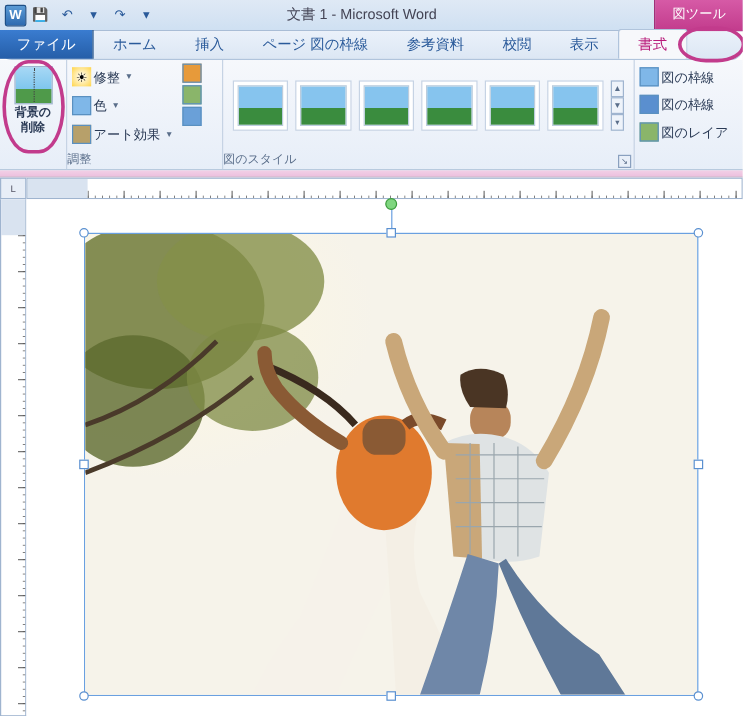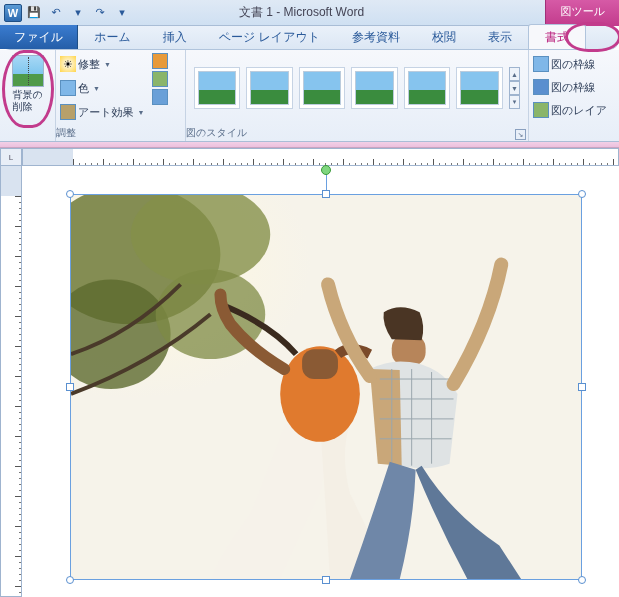--- a/index.html
+++ b/index.html
@@ -22,21 +22,21 @@
 
   
   .ribbon { height:92px; background: linear-gradient(#f6f8fc,#e7eef8); border-bottom:1px solid #a9bdd6; display:flex; }
   .group { border-right:1px solid #c6d3e4; display:flex; flex-direction:column; }
   .group-content { flex:1; display:flex; align-items:flex-start; padding:3px 4px; gap:4px; }
   .group-label { height:15px; text-align:left; font-size:10px; color:#5a6e8a; position:relative; }
   .dialog-launch { position:absolute; right:2px; bottom:1px; width:11px; height:11px; border:1px solid #8aa0bf; font-size:7px; color:#5a6e8a; display:flex; align-items:center; justify-content:center; }
 
   .big-btn { display:flex; flex-direction:column; align-items:center; gap:2px; padding:2px 4px; min-width:40px; }
   .big-btn .ico { width:32px; height:32px; }
-  .big-btn .lbl { font-size:10px; line-height:12px; color:#2a3a55; }
+  .big-btn .lbl { font-size:10px; text-align:center; line-height:12px; color:#2a3a55;font-weight:bold; }
 
   .small-row { display:flex; align-items:center; gap:2px; height:22px; }
   .small-row .ico-sm { width:16px; height:16px; display:flex; align-items:center; justify-content:center; }
   .small-row .lbl-sm { font-size:11px; color:#2a3a55; }
   .dd { font-size:7px; color:#5a6e8a; margin-left:2px; }
 
   .styles-gallery { display:flex; gap:6px; align-items:center; padding:6px 8px; flex:1; }
   .style-thumb { width:56px; height:42px; border:1px solid #c6d3e4; background:#fff; padding:3px; }
   .style-thumb-inner { width:100%; height:100%; background: linear-gradient(#86c4ee 55%, #3a8c3e 55%); border:1px solid #bcd; }
   .gallery-scroll { width:14px; display:flex; flex-direction:column; }
@@ -98,21 +98,21 @@
     <span class="qat-item">▾</span>
   </div>
   <div class="title-text">文書 1 - Microsoft Word</div>
   <div class="context-tab">図ツール</div>
 </div>
 
 <div class="ribbon-tabs">
   <div class="file-tab">ファイル</div>
   <div class="tab">ホーム</div>
   <div class="tab">挿入</div>
-  <div class="tab">ページ レイアウト</div>
+  <div class="tab">ページ 図の枠線</div>
   <div class="tab">参考資料</div>
   <div class="tab">校閲</div>
   <div class="tab">表示</div>
   <div class="tab active">書式</div>
   <div class="circle-highlight" style="right:-2px; top:-4px; width:56px; height:30px;"></div>
 </div>
 
 <div class="ribbon">
 
   <div class="group" style="width:56px; position:relative;">

